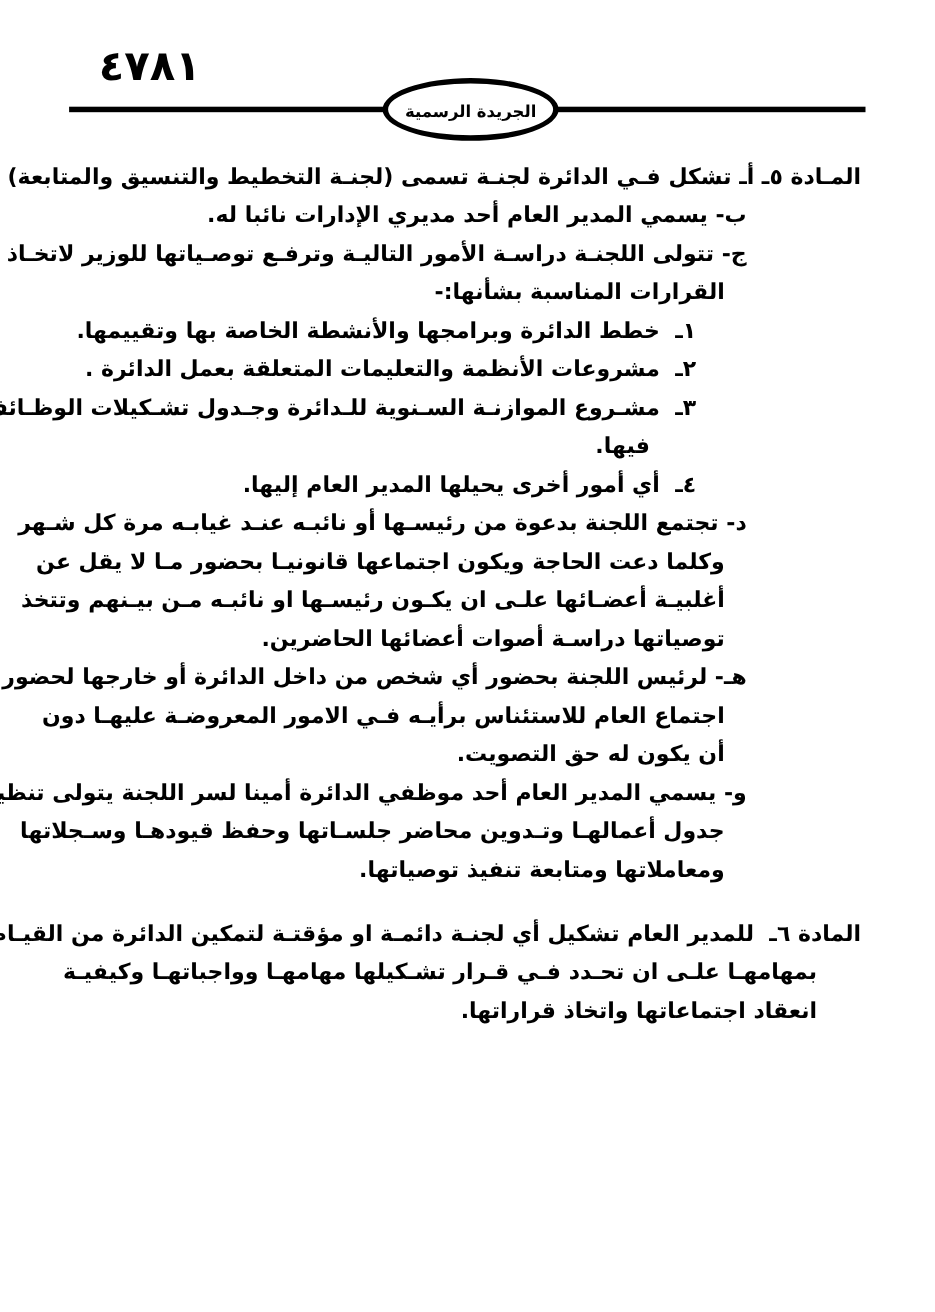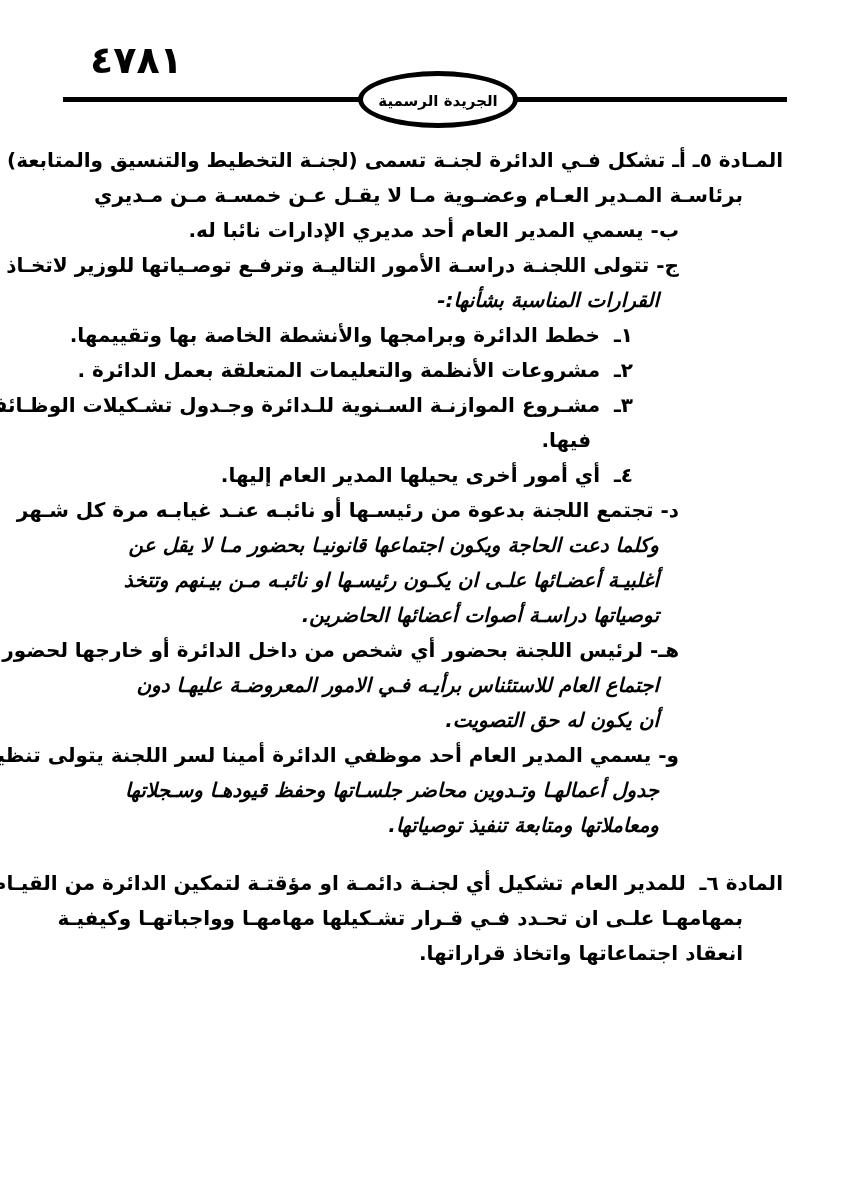--- a/index.html
+++ b/index.html
@@ -29,21 +29,21 @@
     position: absolute;
     top: 97px;
     left: 63px;
     width: 724px;
     height: 5px;
     background: #000;
   }
   .header-ellipse {
     position: absolute;
     top: 71px;
-    left: 358px;
+    left: 348px;
     width: 150px;
     height: 47px;
     background: #ffffff;
     border: 5px solid #000;
     border-radius: 50%;
     z-index: 2;
     display: flex;
     align-items: center;
     justify-content: center;
   }
@@ -64,41 +64,40 @@
     font-weight: 700;
     font-size: 20px;
     line-height: 35px;
   }
   .line { white-space: nowrap; }
   
   .k-article { padding-right: 0; }
   .k-acont1  { padding-right: 40px; }
   .k-acont2  { padding-right: 57px; }
   .k-letter  { padding-right: 104px; }
-  .k-lcont   { padding-right: 124px; font-style: italic; }
+  .k-lcont   { padding-right: 124px; }
   .k-number  { padding-right: 150px; }
   .k-ncont   { padding-right: 192px; }
   .gap { margin-top: 23px; }
 </style>
 </head>
 <body>
 
 <div class="page">
 
   <div class="page-number">٤٧٨١</div>
 
   <div class="header-rule"></div>
 
   <div class="header-ellipse">
     <span class="header-ellipse-text">الجريدة الرسمية</span>
   </div>
 
   <div class="body-text">
       <div class="line k-article">المـادة ٥ـ أـ تشكل فـي الدائرة لجنـة تسمى (لجنـة التخطيط والتنسيق والمتابعة)</div>
-      <div class="line k-acont1">برئاسـة المـدير العـام وعضـوية مـا لا يقـل عـن خمسـة مـن مـديري</div>
       <div class="line k-letter">ب- يسمي المدير العام أحد مديري الإدارات نائبا له.</div>
       <div class="line k-letter">ج- تتولى اللجنـة دراسـة الأمور التاليـة وترفـع توصـياتها للوزير لاتخـاذ</div>
       <div class="line k-lcont">القرارات المناسبة بشأنها:-</div>
       <div class="line k-number">١ـ&nbsp; خطط الدائرة وبرامجها والأنشطة الخاصة بها وتقييمها.</div>
       <div class="line k-number">٢ـ&nbsp; مشروعات الأنظمة والتعليمات المتعلقة بعمل الدائرة .</div>
       <div class="line k-number">٣ـ&nbsp; مشـروع الموازنـة السـنوية للـدائرة وجـدول تشـكيلات الوظـائف</div>
       <div class="line k-ncont">فيها.</div>
       <div class="line k-number">٤ـ&nbsp; أي أمور أخرى يحيلها المدير العام إليها.</div>
       <div class="line k-letter">د- تجتمع اللجنة بدعوة من رئيسـها أو نائبـه عنـد غيابـه مرة كل شـهر</div>
       <div class="line k-lcont">وكلما دعت الحاجة ويكون اجتماعها قانونيـا بحضور مـا لا يقل عن</div>

